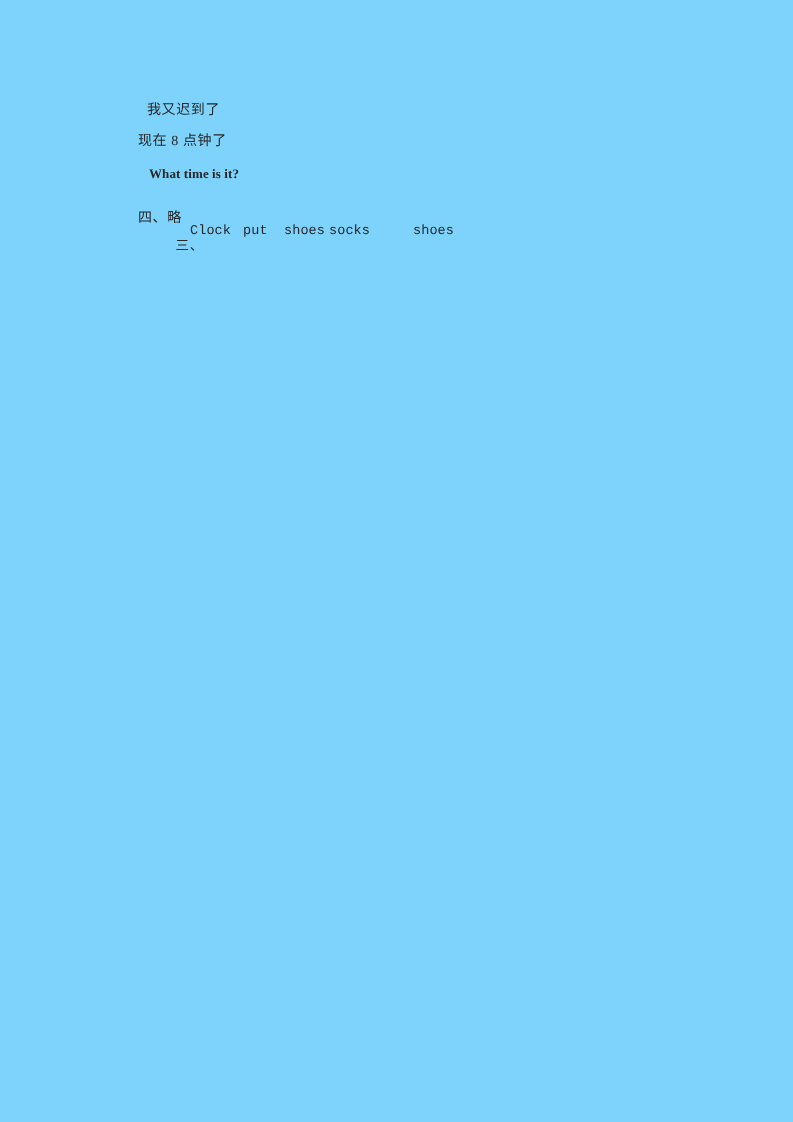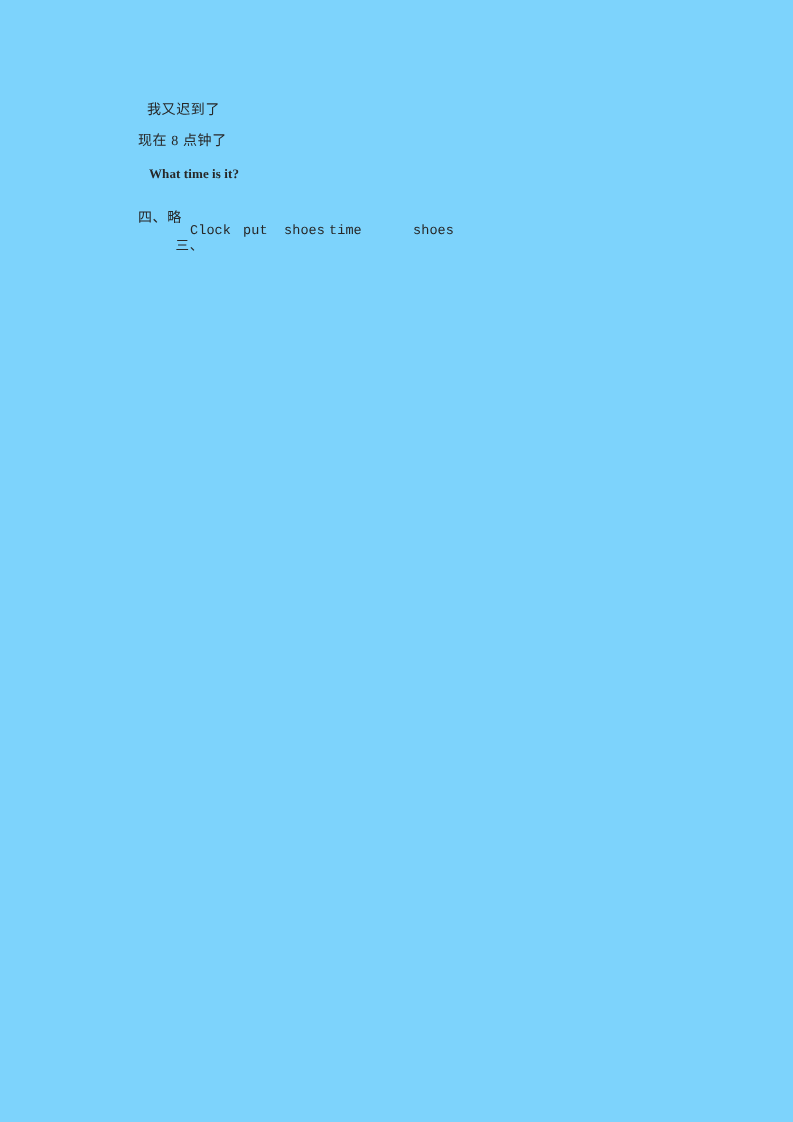--- a/index.html
+++ b/index.html
@@ -96,21 +96,21 @@
     <div class="doc-line cjk" style="left:138px; top:135px;">现在 8 点钟了</div>
 
     <div class="doc-line latin" style="left:149px; top:167px;">What time is it?</div>
 
     <div class="doc-line answer-row" style="left:147px; top:198px;">
       <span class="row-inner">
         <span class="row-marker">三、</span>
         <span class="vocab-word w0">Clock</span>
         <span class="vocab-word w1">put</span>
         <span class="vocab-word w2">shoes</span>
-        <span class="vocab-word w3">time</span>
+        <span class="vocab-word w3">socks</span>
         <span class="vocab-word w4">shoes</span>
       </span>
     </div>
 
     <div class="doc-line cjk" style="left:138px; top:212px;">四、略</div>
 
   </div>
 
 </div>
 

